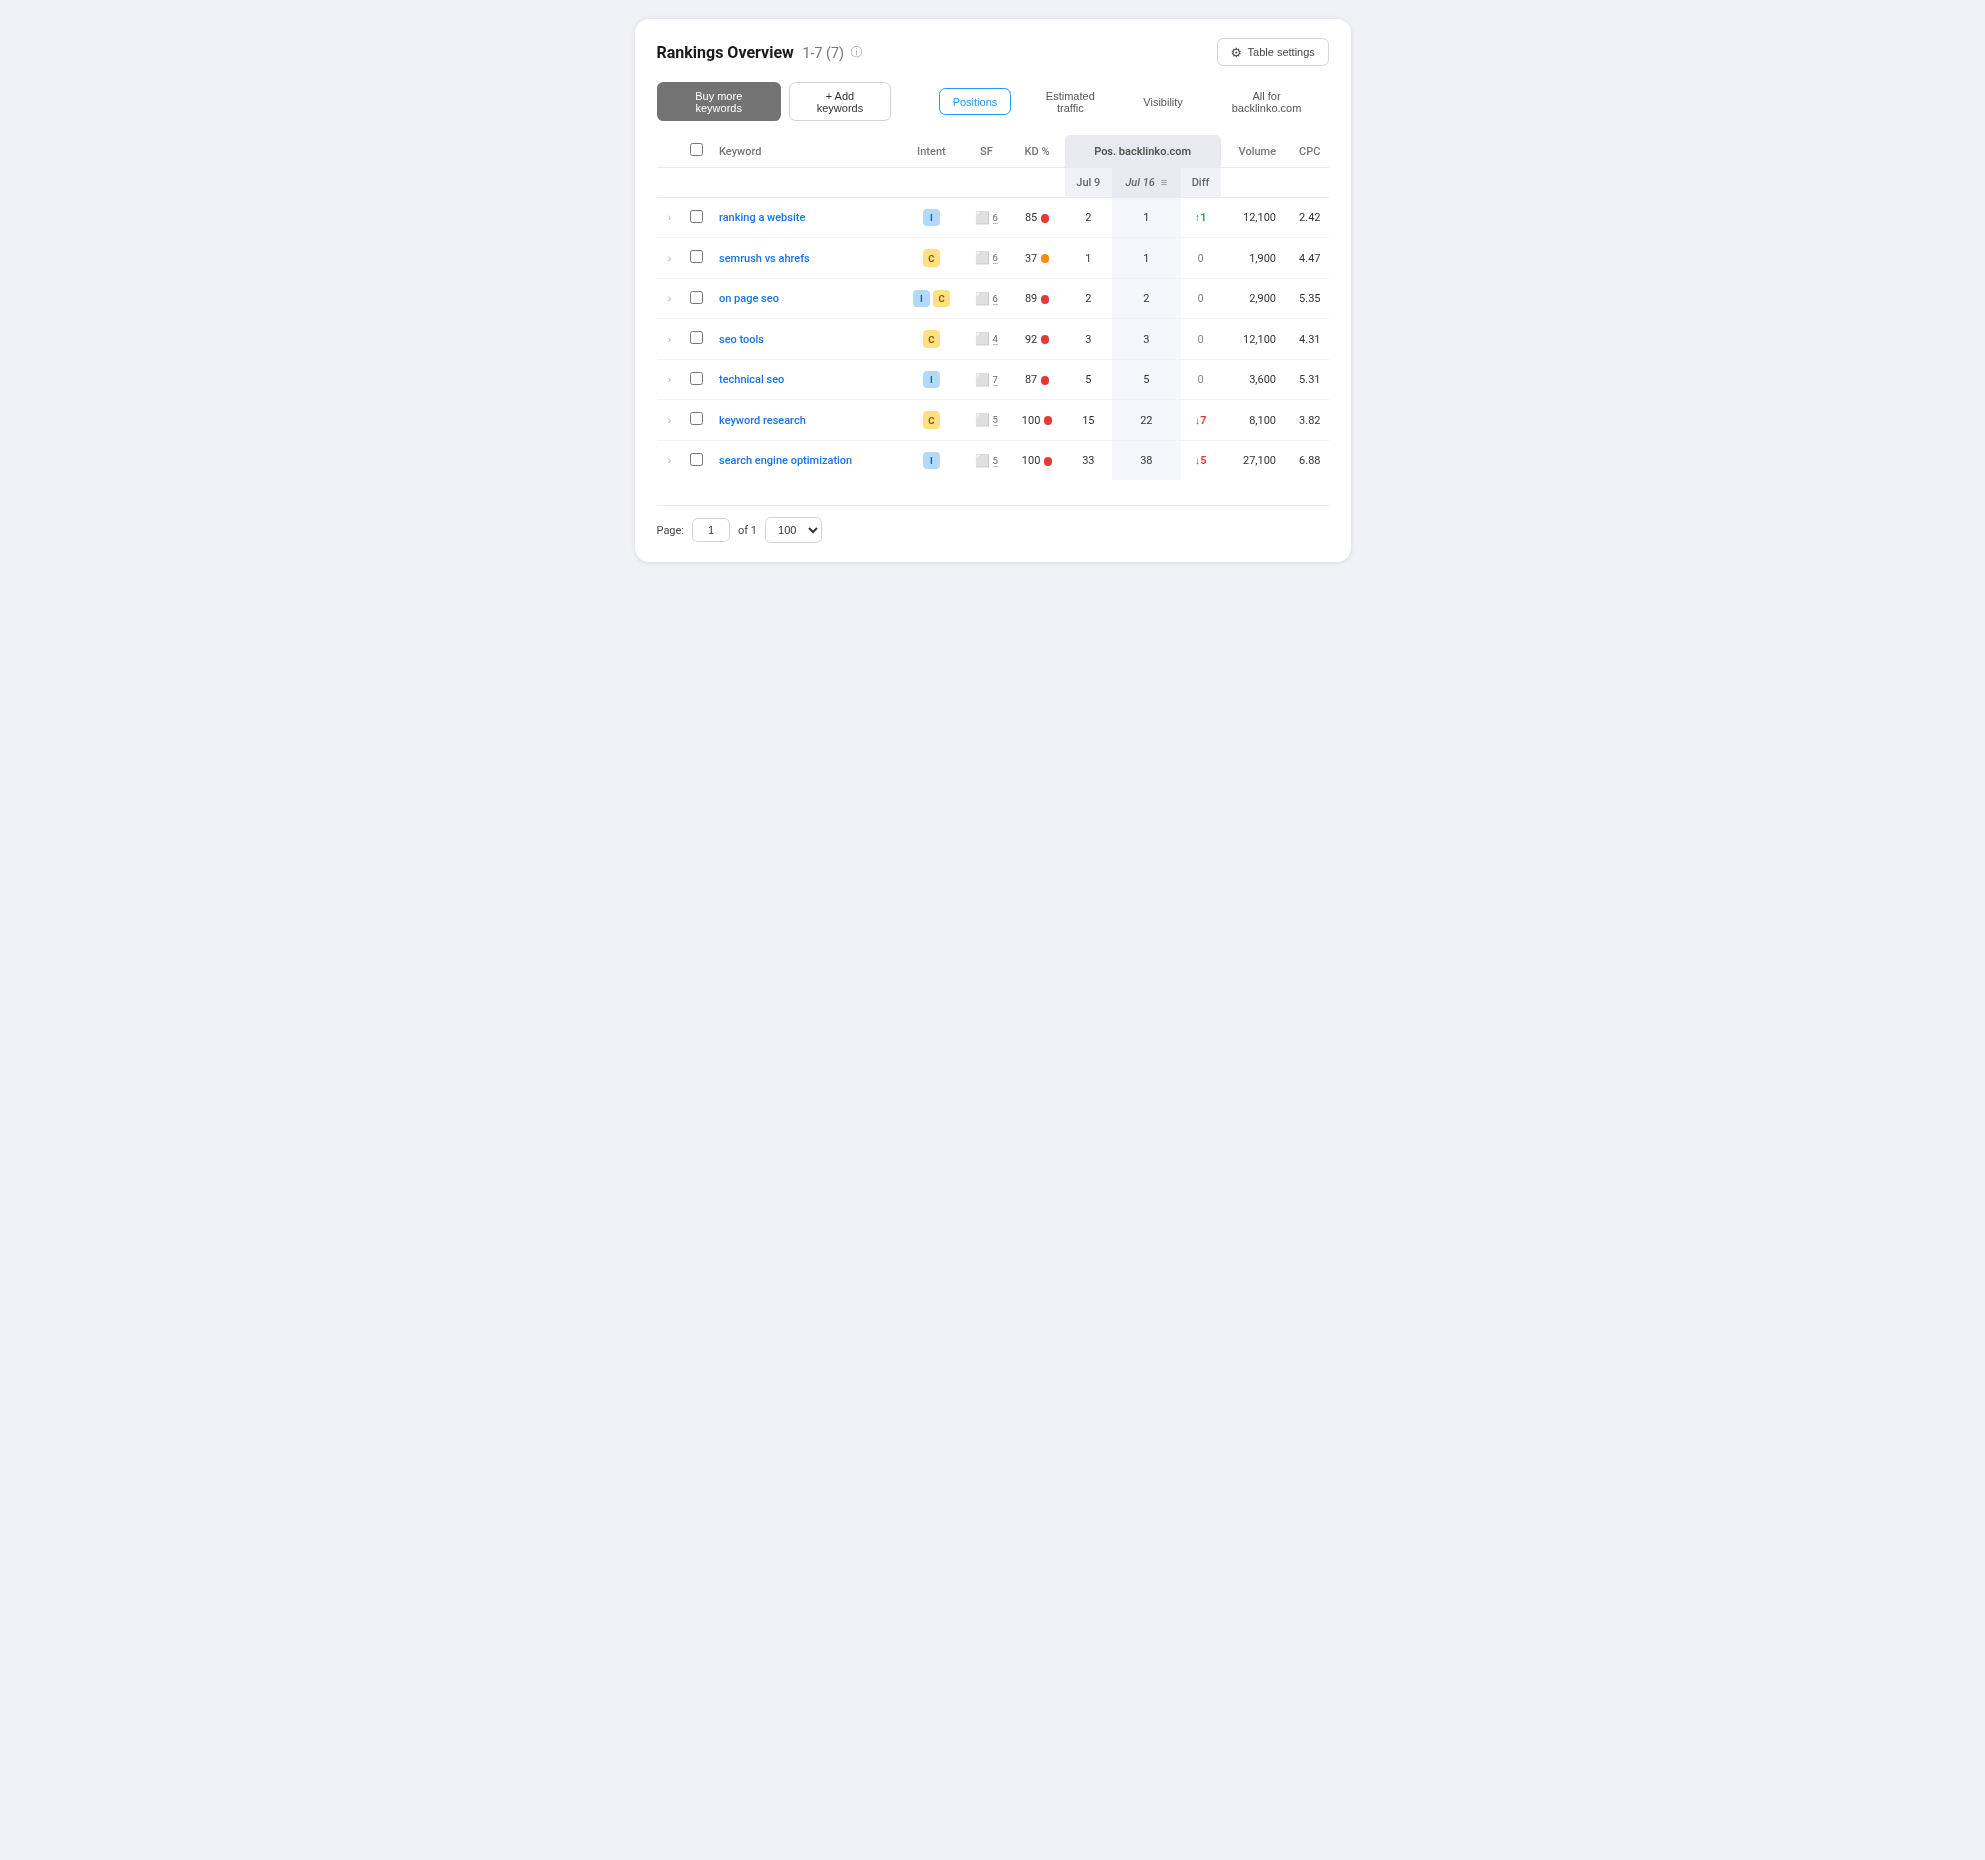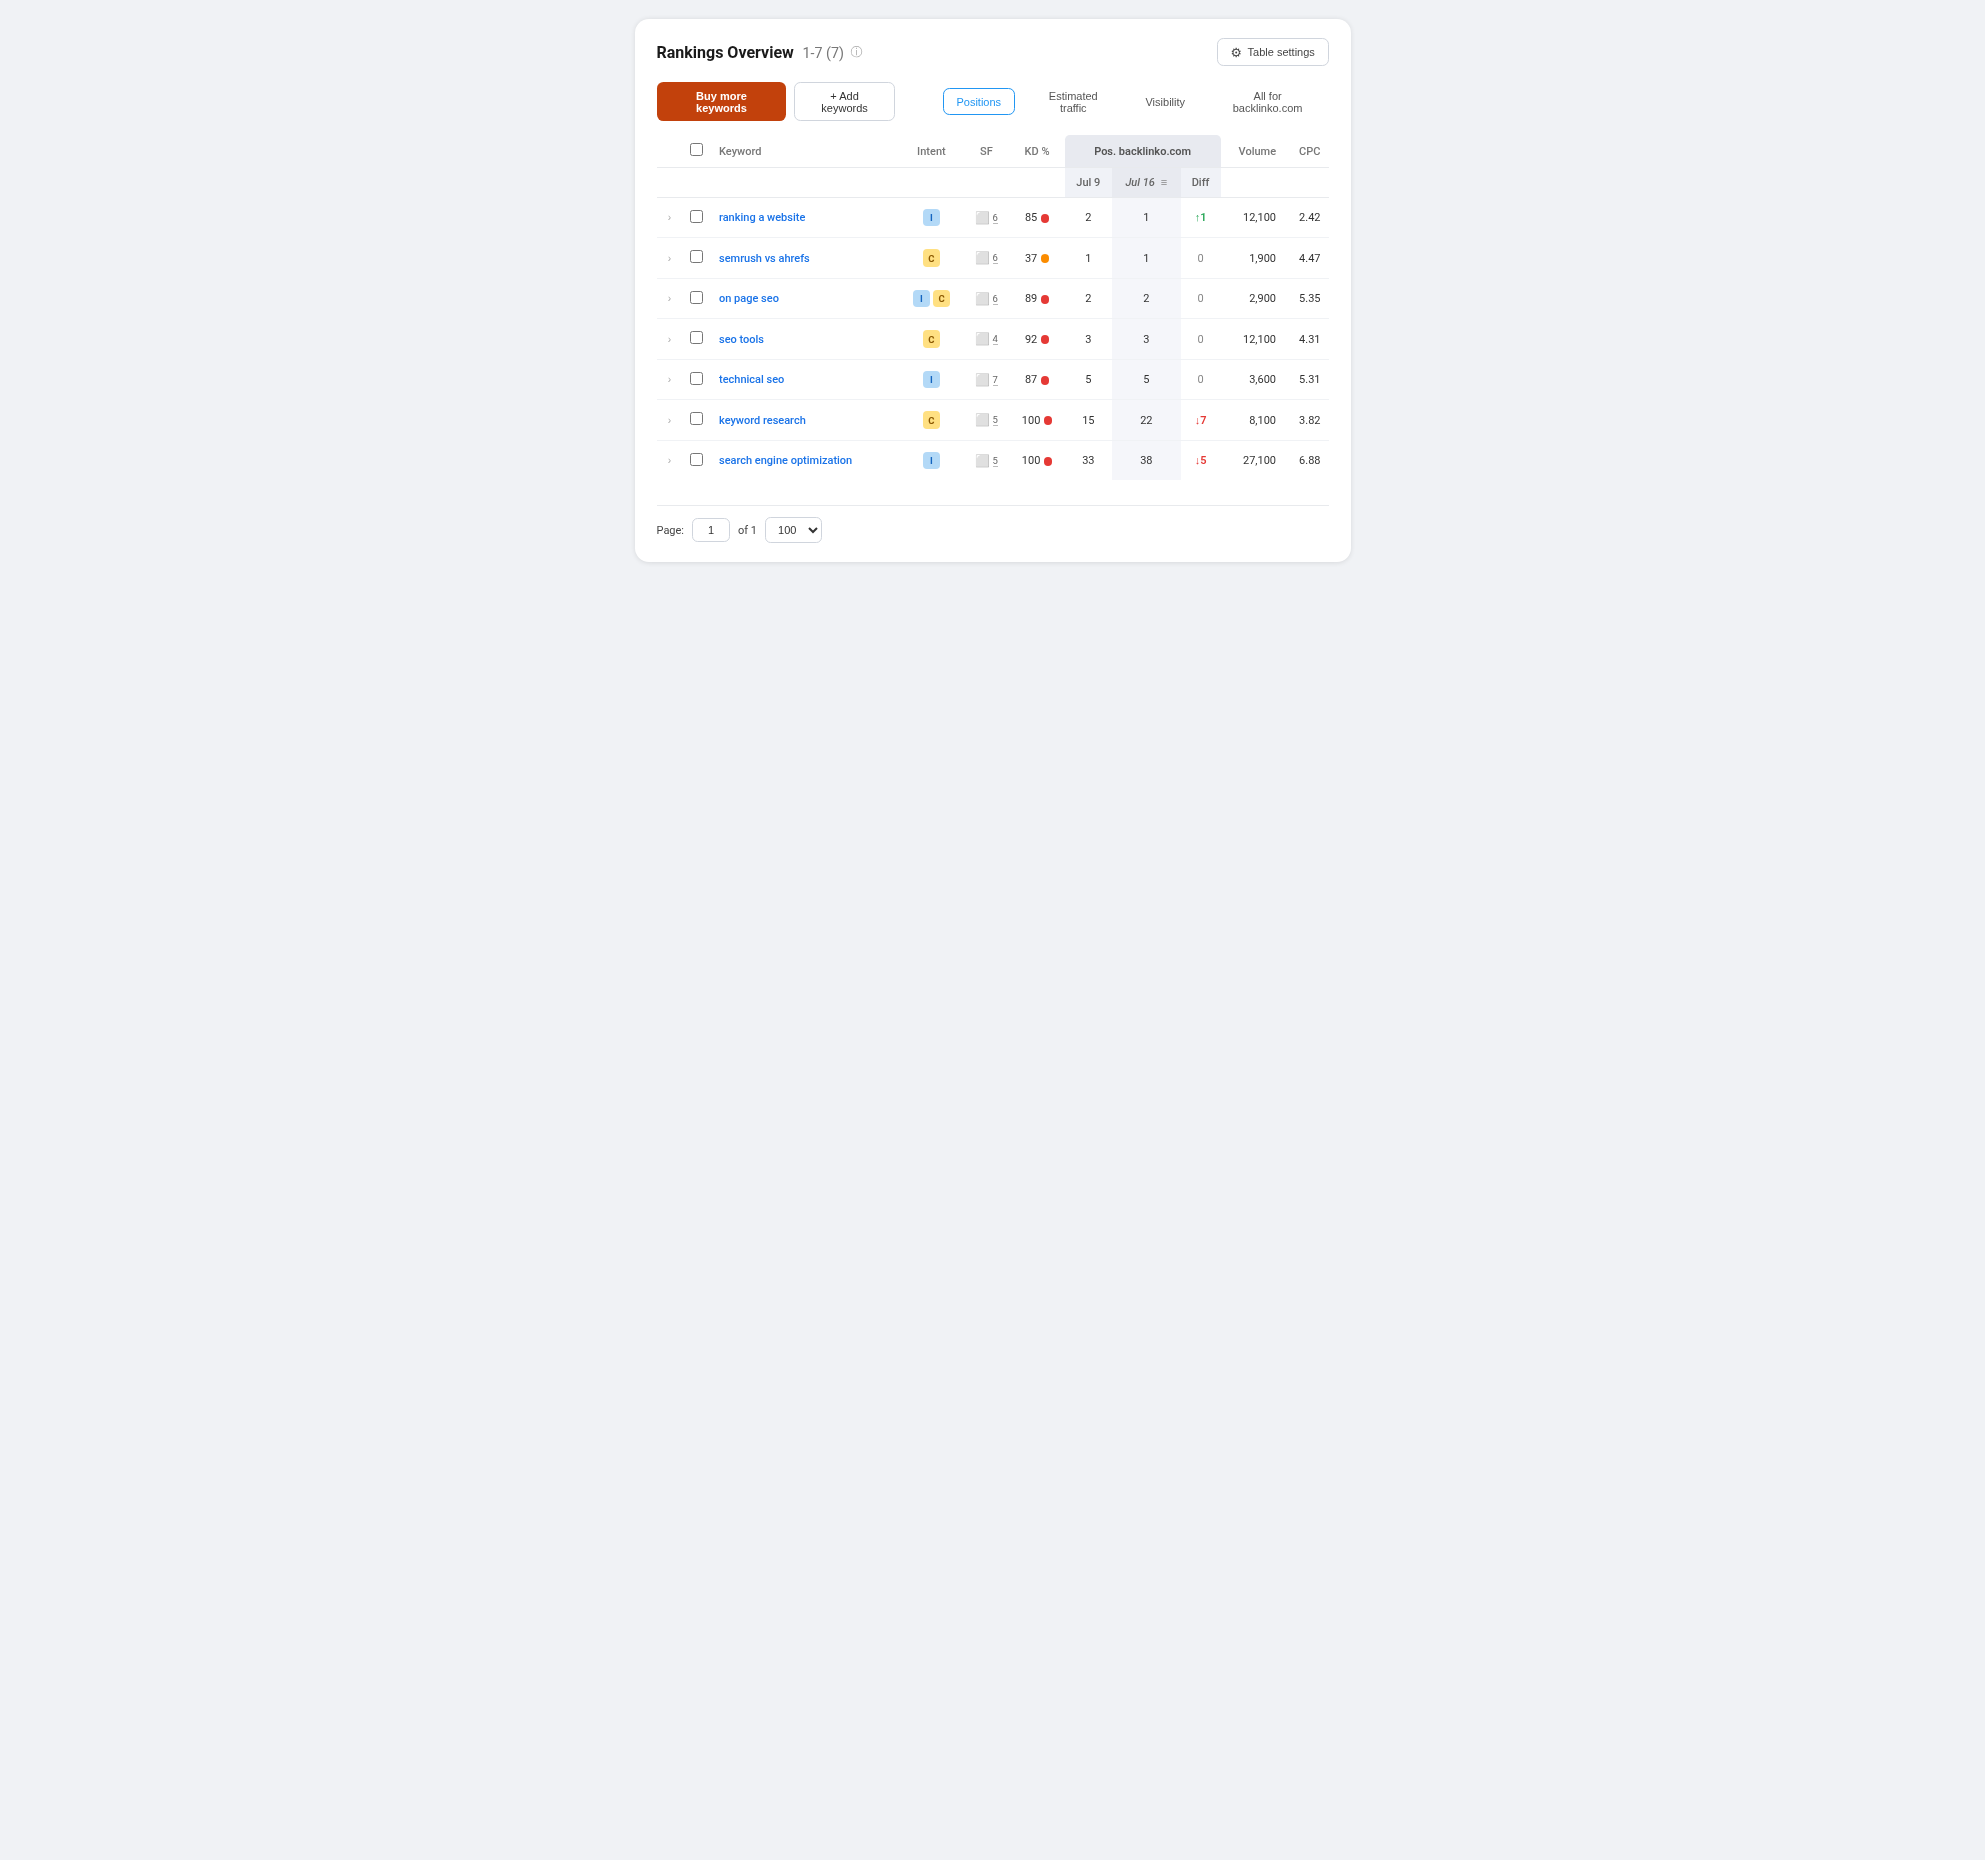--- a/index.html
+++ b/index.html
@@ -60,27 +60,27 @@
       font-weight: 500;
     }
     
     .toolbar {
       display: flex;
       align-items: center;
       gap: 8px;
       margin-bottom: 14.3px;
     }
     .btn-buy {
-      background: #c2410c;
+      background: #737373;
       color: #fff;
       border: none;
       border-radius: 6.4px;
       padding: 7.1px 16px;
       font-size: 11px;
-      font-weight: 700;
+      font-weight: 400;
       cursor: pointer;
       text-align: center;
     }
     .btn-add {
       background: #fff;
       color: #333;
       border: 1.2px solid #d0d5dd;
       border-radius: 6.4px;
       padding: 6.4px 12.7px;
       font-size: 11px;

